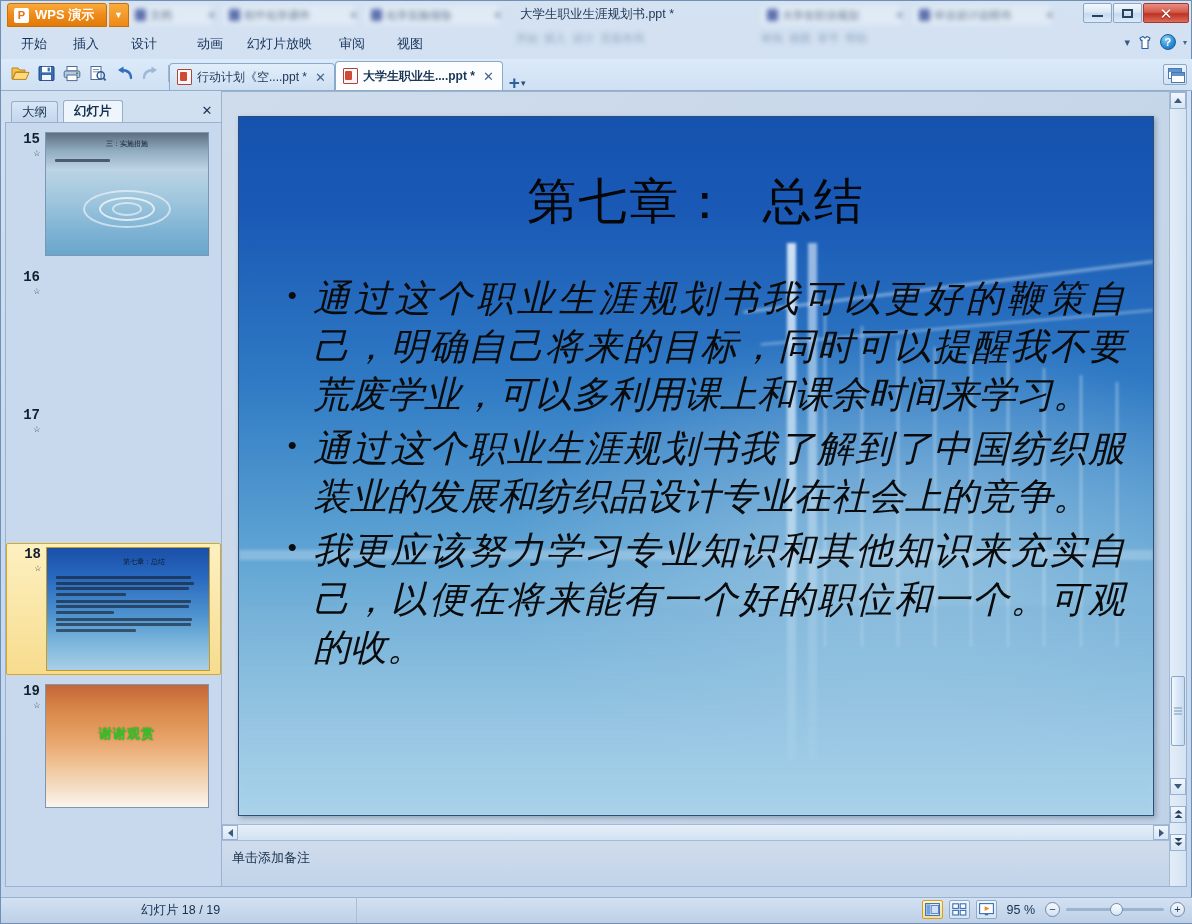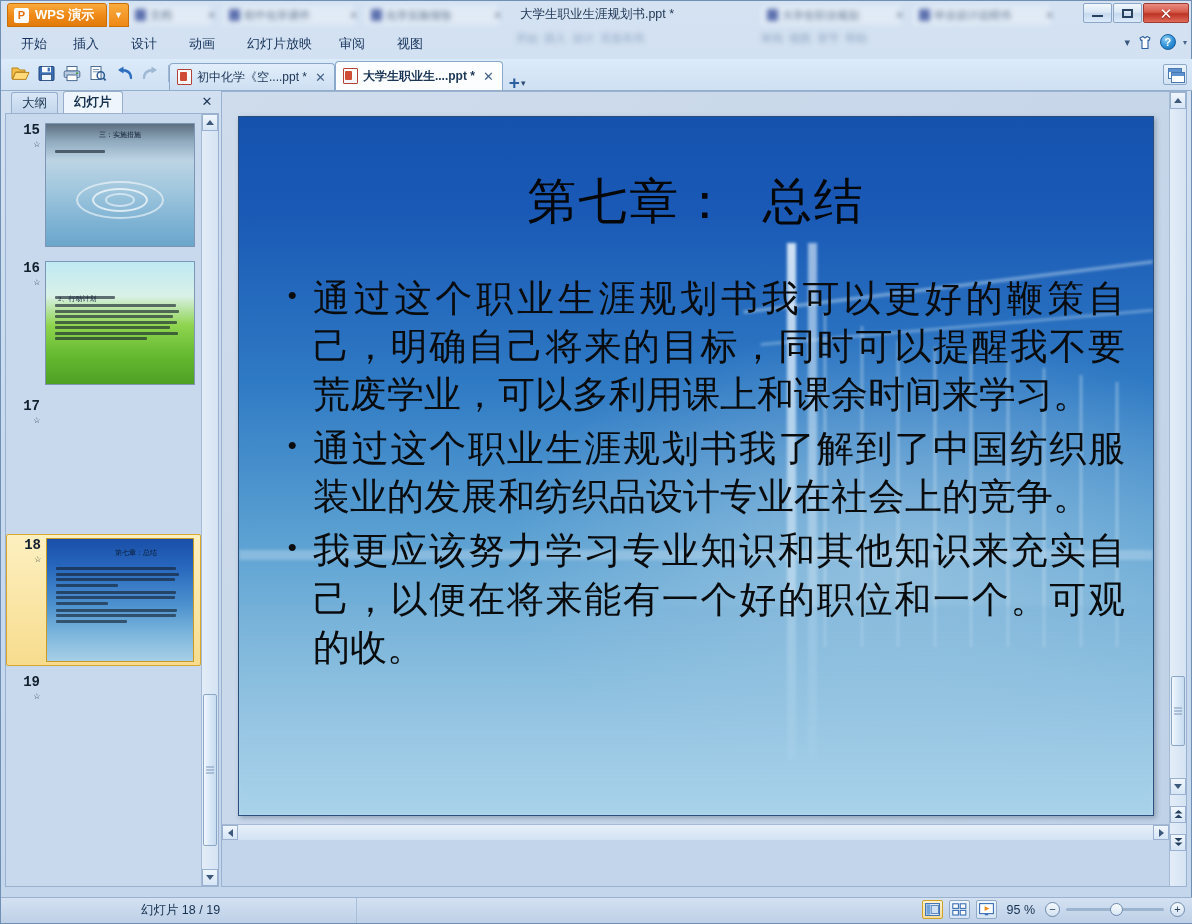--- a/index.html
+++ b/index.html
@@ -85,21 +85,21 @@
   .plus{font-size:19px;color:#2c5f9e;font-weight:bold;line-height:14px;}
   .cascade{position:absolute;right:6px;top:5px;width:24px;height:21px;
     border:1px solid #8ba8c8;border-radius:2px;background:linear-gradient(180deg,#eaf3fc,#d3e2f3);
     box-sizing:border-box;}
   .cascade i{position:absolute;display:block;border:1px solid #4a78b0;background:#fff;}
   .cascade i.b1{left:4px;top:3px;width:12px;height:9px;}
   .cascade i.b2{left:7px;top:7px;width:12px;height:9px;}
   .cascade i.b1:before,.cascade i.b2:before{content:"";position:absolute;left:0;top:0;right:0;height:3px;background:#5f93cf;}
 
   
-  .leftpane{position:absolute;left:4px;top:90px;width:214px;bottom:36px;}
+  .leftpane{position:absolute;left:4px;top:99px;width:214px;bottom:36px;padding-left:20px;}
   .panetabs{position:absolute;left:0;top:0;width:214px;height:22px;}
   .ptab{position:absolute;top:1px;height:21px;padding:0 10px;line-height:21px;font-size:12.5px;
     color:#16324f;border:1px solid #96aecb;border-bottom:none;border-radius:3px 3px 0 0;
     background:linear-gradient(180deg,#d9e7f7 0%,#c3d6ec 100%);box-sizing:border-box;}
   .ptab.active{background:#eef5fd;font-weight:bold;top:0;height:22px;}
   .ptab-close{position:absolute;right:4px;top:3px;width:16px;height:15px;
     display:flex;align-items:center;justify-content:center;font-size:13px;color:#1b3554;}
   .panebody{position:absolute;left:0;top:22px;right:0;bottom:0;
     background:#c8d9ee;border:1px solid #9ab2cf;box-sizing:border-box;overflow:hidden;}
   .thumbs{position:absolute;left:0;top:0;right:17px;bottom:0;padding:6px 0 0 0;box-sizing:border-box;}
@@ -168,21 +168,21 @@
   .water{position:absolute;left:0;right:0;bottom:0;height:30%;
     background:linear-gradient(180deg,rgba(120,175,215,.30),rgba(150,200,230,.52));}
 
   .s-title{position:absolute;left:0;right:0;top:52px;text-align:center;
     font-family:Liberation Mono, monospace;font-size:49px;color:#050608;
     letter-spacing:2px;white-space:nowrap;}
   .s-body{position:absolute;left:48px;right:28px;top:158px;
     font-family:"Liberation Serif","DejaVu Serif",serif;font-size:37px;color:#0a0b0d;line-height:1.30;}
   .s-li{display:flex;margin-bottom:6px;}
   .s-bullet{flex:none;width:26px;font-size:30px;line-height:1.42;}
-  .s-txt{flex:1;text-align:justify;}
+  .s-txt{flex:1;text-align:justify;font-style:italic;}
 
   .hsb{position:absolute;left:0;right:17px;bottom:46px;height:16px;
     background:linear-gradient(180deg,#e6eff9,#d3e2f3);border-top:1px solid #a5bbd5;box-sizing:border-box;}
   .hsb-arrow{position:absolute;top:0;width:16px;height:15px;
     background:linear-gradient(180deg,#f0f6fd,#d6e5f5);border:1px solid #9ab2cf;box-sizing:border-box;
     display:flex;align-items:center;justify-content:center;}
   .notes{position:absolute;left:0;right:17px;bottom:0;height:46px;
     background:linear-gradient(180deg,#cfdcec 0%,#c2d4e9 100%);
     border-top:1px solid #a7bcd6;box-sizing:border-box;
     padding:8px 0 0 10px;font-size:13px;color:#18304c;}
@@ -260,21 +260,21 @@
       <div class="winbtn close">
           <span class="gl-x">✕</span>
         </div>
     </div>
   </div>
 
   <div class="menubar">
     <div class="menu-item" style="left:12px;">开始</div>
     <div class="menu-item" style="left:64px;">插入</div>
     <div class="menu-item" style="left:122px;">设计</div>
-    <div class="menu-item" style="left:180px;">动画</div>
+    <div class="menu-item" style="left:188px;">动画</div>
     <div class="menu-item" style="left:238px;">幻灯片放映</div>
     <div class="menu-item" style="left:330px;">审阅</div>
     <div class="menu-item" style="left:388px;">视图</div>
     <div class="mb-right">
       <span class="mb-chev">▾</span>
       <span class="shirt-icon">
         <svg width="16" height="15" viewBox="0 0 16 15">
           <path d="M3 3 L6 1.5 L8 3.2 L10 1.5 L13 3 L12 5.5 L11 5 L11 13.5 L5 13.5 L5 5 L4 5.5 Z" fill="#ffffff" stroke="#2c5f9e" stroke-width="1.1" stroke-linejoin="round"></path>
         </svg>
       </span>
@@ -328,21 +328,21 @@
           <path d="M10.5 1.4 L16 5 L10.5 8.6 Z" fill="#9fb8d4"></path>
         </svg>
       </span>
       <span class="qsep"></span>
       <span class="qcaret">▾</span>
     </div>
 
     <div class="dtabs">
       <div class="dtab">
         <span class="pptico"></span>
-        <span>初中化学《空....ppt *</span>
+        <span>行动计划《空....ppt *</span>
         <span class="tx">✕</span>
       </div>
       <div class="dtab active">
         <span class="pptico"></span>
         <span>大学生职业生....ppt *</span>
         <span class="tx">✕</span>
       </div>
       <div class="newtab">
         <span class="plus">+</span>
         <span class="qcaret">▾</span>
@@ -378,33 +378,20 @@
             <div class="tlines">
               <div class="tline" style="width:38%"></div>
             </div>
           </div>
         </div>
 
         <div class="thumbrow">
           <div class="tnum">
             <span>16</span>
             <span class="tstar">☆</span>
-          </div>
-          <div class="tframe tb16">
-            <div class="tlines" style="top:34px;">
-              <div class="tline" style="width:46%"></div>
-              <div class="tline" style="width:92%;margin-top:5px"></div>
-              <div class="tline" style="width:95%"></div>
-              <div class="tline" style="width:90%"></div>
-              <div class="tline" style="width:93%"></div>
-              <div class="tline" style="width:88%"></div>
-              <div class="tline" style="width:94%"></div>
-              <div class="tline" style="width:70%"></div>
-            </div>
-            <div class="ttitle" style="top:32px;left:12px;right:auto;text-align:left;">2、行动计划</div>
           </div>
         </div>
 
         <div class="thumbrow">
           <div class="tnum">
             <span>17</span>
             <span class="tstar">☆</span>
           </div>
         </div>
 
@@ -427,20 +414,23 @@
               <div class="tline" style="width:93%"></div>
               <div class="tline" style="width:55%"></div>
             </div>
           </div>
         </div>
 
         <div class="thumbrow">
           <div class="tnum">
             <span>19</span>
             <span class="tstar">☆</span>
+          </div>
+          <div class="tframe tb19">
+            <div class="thanks">谢谢观赏</div>
           </div>
         </div>
 
       </div>
 
       <div class="vsb">
         <div class="sb-arrow" style="top:0;">
             <span class="tri tri-up"></span>
           </div>
         <div class="sb-thumb" style="top:580px;height:152px;">
@@ -499,20 +489,23 @@
 
     <div class="hsb">
       <div class="hsb-arrow" style="left:0;">
           <span class="tri tri-left"></span>
         </div>
       <div class="hsb-arrow" style="right:0;">
           <span class="tri tri-right"></span>
         </div>
     </div>
 
+    <div class="notes">
+      <span>单击添加备注</span>
+    </div>
 
     <div class="vsb">
       <div class="sb-arrow" style="top:0;">
           <span class="tri tri-up"></span>
         </div>
       <div class="sb-thumb" style="top:584px;height:70px;">
         <span class="grip">
             <i></i>
             <i></i>
             <i></i>

